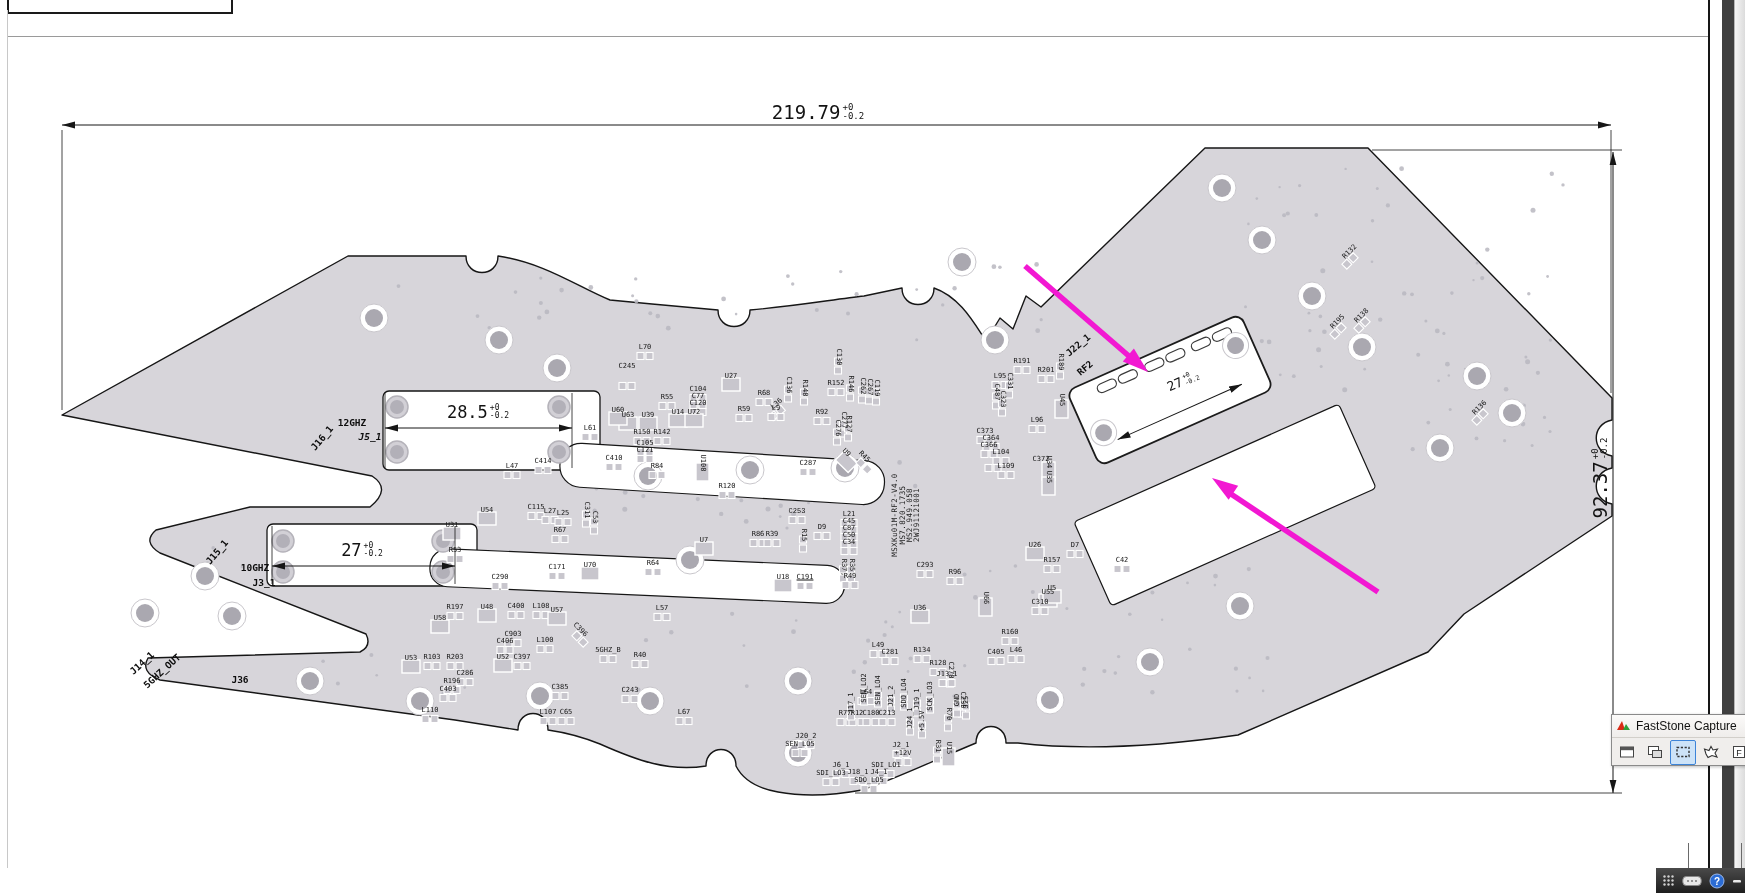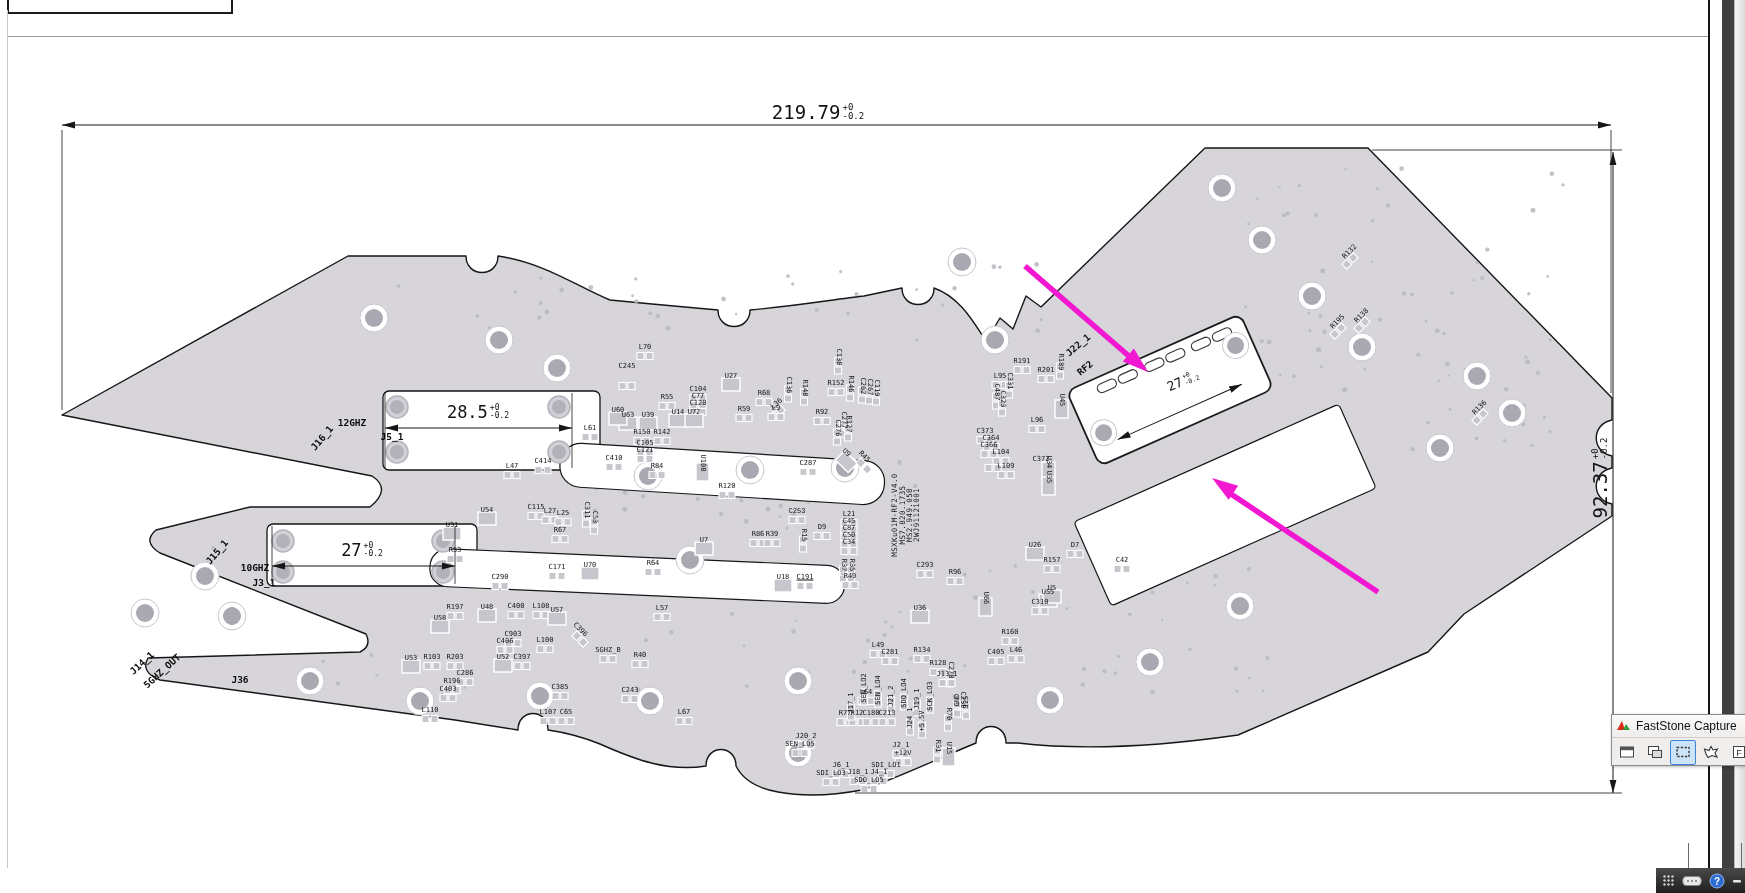--- a/index.html
+++ b/index.html
@@ -1296,21 +1296,21 @@
       <div class="lbl" style="left: 465px; top: 673px; transform: translate(-50%, -50%) rotate(0deg);">C286</div>
       <div class="lbl" style="left: 452px; top: 681px; transform: translate(-50%, -50%) rotate(0deg);">R196</div>
       <div class="lbl" style="left: 448px; top: 689px; transform: translate(-50%, -50%) rotate(0deg);">C403</div>
       <div class="lbl" style="left: 430px; top: 710px; transform: translate(-50%, -50%) rotate(0deg);">L110</div>
       <div class="lbl" style="left: 560px; top: 687px; transform: translate(-50%, -50%) rotate(0deg);">C385</div>
       <div class="lbl" style="left: 548px; top: 712px; transform: translate(-50%, -50%) rotate(0deg);">L107</div>
       <div class="lbl" style="left: 566px; top: 712px; transform: translate(-50%, -50%) rotate(0deg);">C65</div>
       <div class="lbl" style="left: 630px; top: 690px; transform: translate(-50%, -50%) rotate(0deg);">C243</div>
       <div class="lbl" style="left: 684px; top: 712px; transform: translate(-50%, -50%) rotate(0deg);">L67</div>
       <div class="lbl port" style="left: 352px; top: 423px; transform: translate(-50%, -50%) rotate(0deg);">12GHZ</div>
-      <div class="lbl port" style="left: 392px; top: 437px; transform: translate(-50%, -50%) rotate(0deg);">J5_1</div>
+      <div class="lbl port" style="left: 370px; top: 437px; transform: translate(-50%, -50%) rotate(0deg); font-style: italic;">J5_1</div>
       <div class="lbl port" style="left: 322px; top: 438px; transform: translate(-50%, -50%) rotate(-50deg);">J16_1</div>
       <div class="lbl port" style="left: 255px; top: 568px; transform: translate(-50%, -50%) rotate(0deg);">10GHZ</div>
       <div class="lbl port" style="left: 264px; top: 583px; transform: translate(-50%, -50%) rotate(0deg);">J3_1</div>
       <div class="lbl port" style="left: 217px; top: 552px; transform: translate(-50%, -50%) rotate(-50deg);">J15_1</div>
       <div class="lbl port" style="left: 142px; top: 663px; transform: translate(-50%, -50%) rotate(-42deg);">J14_1</div>
       <div class="lbl port" style="left: 162px; top: 671px; transform: translate(-50%, -50%) rotate(-42deg);">5GHZ_OUT</div>
       <div class="lbl port" style="left: 1078px; top: 345px; transform: translate(-50%, -50%) rotate(-40deg);">J22_1</div>
       <div class="lbl port" style="left: 1085px; top: 368px; transform: translate(-50%, -50%) rotate(-40deg);">RF2</div>
       <div class="lbl port" style="left: 240px; top: 680px; transform: translate(-50%, -50%) rotate(0deg);">J36</div>
       <div class="lbl pn" style="left: 895px; top: 515px; transform: translate(-50%, -50%) rotate(-90deg);">MSXKu01M-RF2-V4.0</div>

